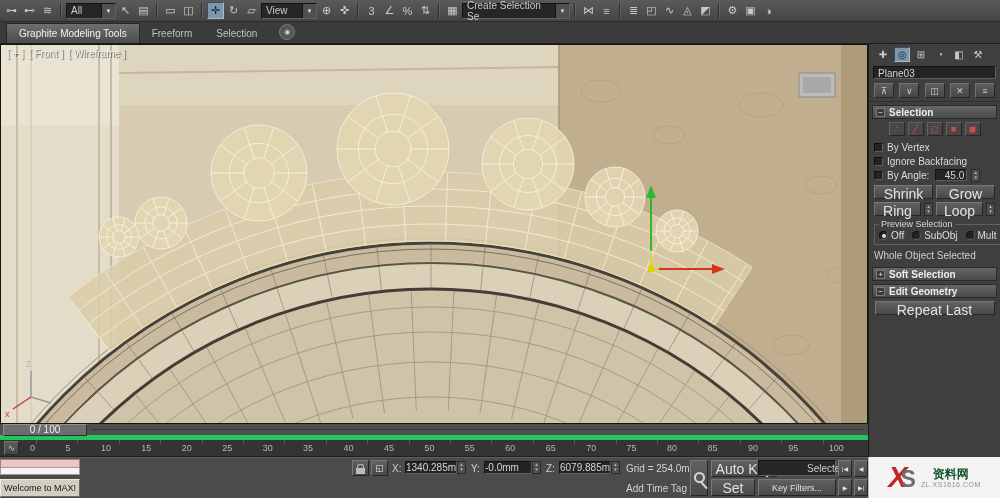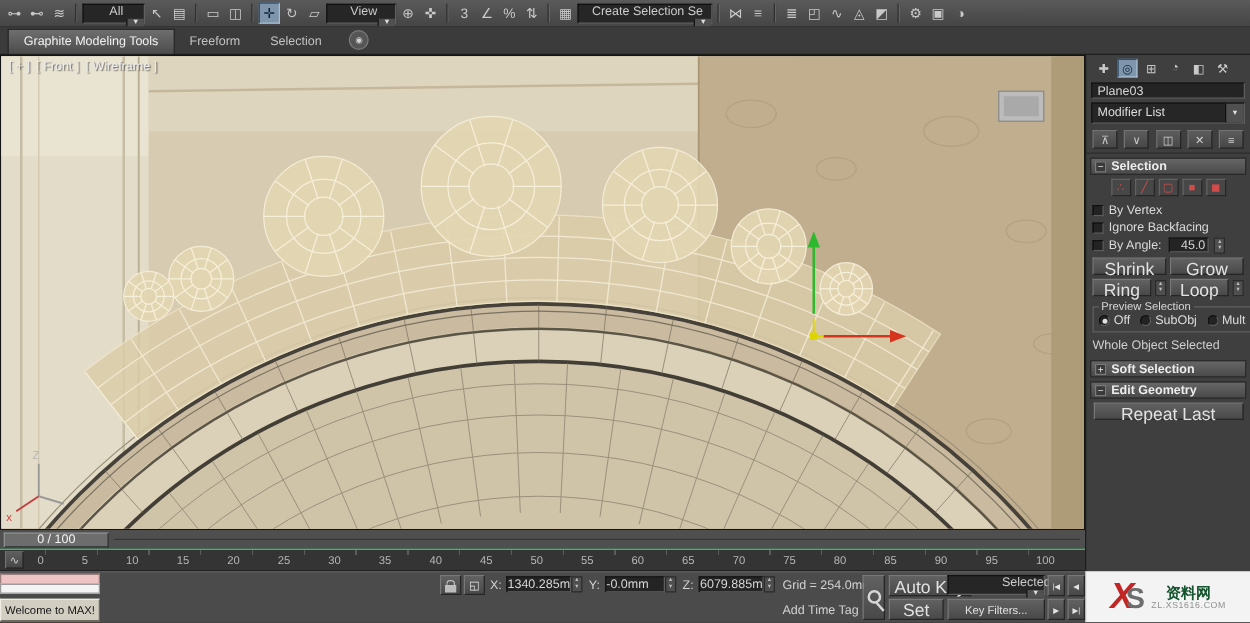--- a/index.html
+++ b/index.html
@@ -9,21 +9,21 @@
   
   .main-toolbar{position:absolute;top:0;left:0;width:1000px;height:22px;box-sizing:border-box;
     background:linear-gradient(#5a5a5a,#454545);border-bottom:1px solid #2c2c2c;
     display:flex;align-items:center;gap:1px;padding:0 3px;}
   .tb-group{display:flex;gap:1px;align-items:center;}
   .tb-sep{width:1px;height:15px;background:#2f2f2f;border-right:1px solid #636363;margin:0 3px;}
   .icon-btn{width:17px;height:17px;display:flex;align-items:center;justify-content:center;
     color:#c9c9c9;font-size:11px;background:transparent;border:1px solid transparent;box-sizing:border-box;}
   .icon-btn.active{background:#7e95ab;border-color:#32506e #a6bcd0 #a6bcd0 #32506e;color:#0f2236;}
   .tb-dd{height:16px;background:#262626;border:1px solid;border-color:#121212 #616161 #616161 #121212;
-    display:flex;align-items:center;color:#ccc;padding-left:4px;box-sizing:border-box;flex-direction:column;}
+    display:flex;align-items:center;color:#ccc;padding-left:4px;box-sizing:border-box;}
   .tb-dd .arrow{margin-left:auto;width:13px;align-self:stretch;background:#505050;border-left:1px solid #121212;
     display:flex;align-items:center;justify-content:center;font-size:6px;color:#ddd;}
 
   
   .ribbon{position:absolute;top:22px;left:0;width:1000px;height:22px;background:#3b3b3b;
     border-bottom:1px solid #1e1e1e;display:flex;align-items:flex-end;padding-left:6px;box-sizing:border-box;}
   .ribbon-tab{padding:4px 12px 4px;color:#c2c2c2;}
   .ribbon-tab.active{background:linear-gradient(#6e6e6e,#4c4c4c);color:#f2f2f2;
     border:1px solid #282828;border-bottom:none;}
   .ribbon-min{width:14px;height:14px;border-radius:50%;background:#565656;border:1px solid #7a7a7a;
@@ -32,21 +32,21 @@
   
   .viewport{position:absolute;top:44px;left:0;width:868px;height:380px;box-sizing:border-box;
     border:1px solid #141414;background:#c9bca0;}
   .viewport svg{display:block;}
   .vp-label{position:absolute;top:3px;left:6px;display:flex;gap:5px;color:#ececec;
     text-shadow:1px 1px 1px rgba(0,0,0,.55);z-index:5;}
   svg text{font-family:"Liberation Sans",sans-serif;}
 
   
   .trackbar{position:absolute;top:424px;left:0;width:868px;height:16px;background:#4f4f4f;
-    border-bottom:1px solid #22c55e;display:flex;align-items:center;box-sizing:border-box;}
+    border-bottom:5px solid #22c55e;display:flex;align-items:center;box-sizing:border-box;}
   .tb-slider{margin-left:3px;width:84px;height:12px;background:#6d6d6d;border:1px solid;
     border-color:#8f8f8f #2c2c2c #2c2c2c #8f8f8f;color:#f4f4f4;display:flex;align-items:center;
     justify-content:center;box-sizing:border-box;}
   .tb-groove{flex:1;height:1px;background:#353535;margin:0 4px;}
   .ruler{position:absolute;top:440px;left:0;width:868px;height:17px;background:#343434;
     border-bottom:1px solid #202020;box-sizing:border-box;}
   .ruler-lines{position:absolute;left:36px;width:828px;top:0;height:4px;
     background:repeating-linear-gradient(90deg,#5b5b5b 0 1px,transparent 1px 41.4px);}
   .ruler-ticks{position:absolute;left:30px;right:24px;top:3px;display:flex;justify-content:space-between;
     color:#b5b5b5;font-size:9px;}
@@ -553,24 +553,20 @@
     <div class="cp-tabs">
 
     <span class="icon-btn cp-tab">✚</span>
         <span class="icon-btn cp-tab active">◎</span>
         <span class="icon-btn cp-tab">⊞</span>
         <span class="icon-btn cp-tab">◔</span>
         <span class="icon-btn cp-tab">◧</span>
         <span class="icon-btn cp-tab">⚒</span>
       </div>
     <div class="sunken cp-name">Plane03</div>
-    <div class="cp-dd">
-      <span>Modifier List</span>
-      <span class="arrow">▼</span>
-    </div>
     <div class="stack-tools">
 
     <button class="mini-btn">⊼</button>
         <button class="mini-btn">∨</button>
         <button class="mini-btn">◫</button>
         <button class="mini-btn">✕</button>
         <button class="mini-btn">≡</button>
       </div>
 
     <div class="rollout-header">

